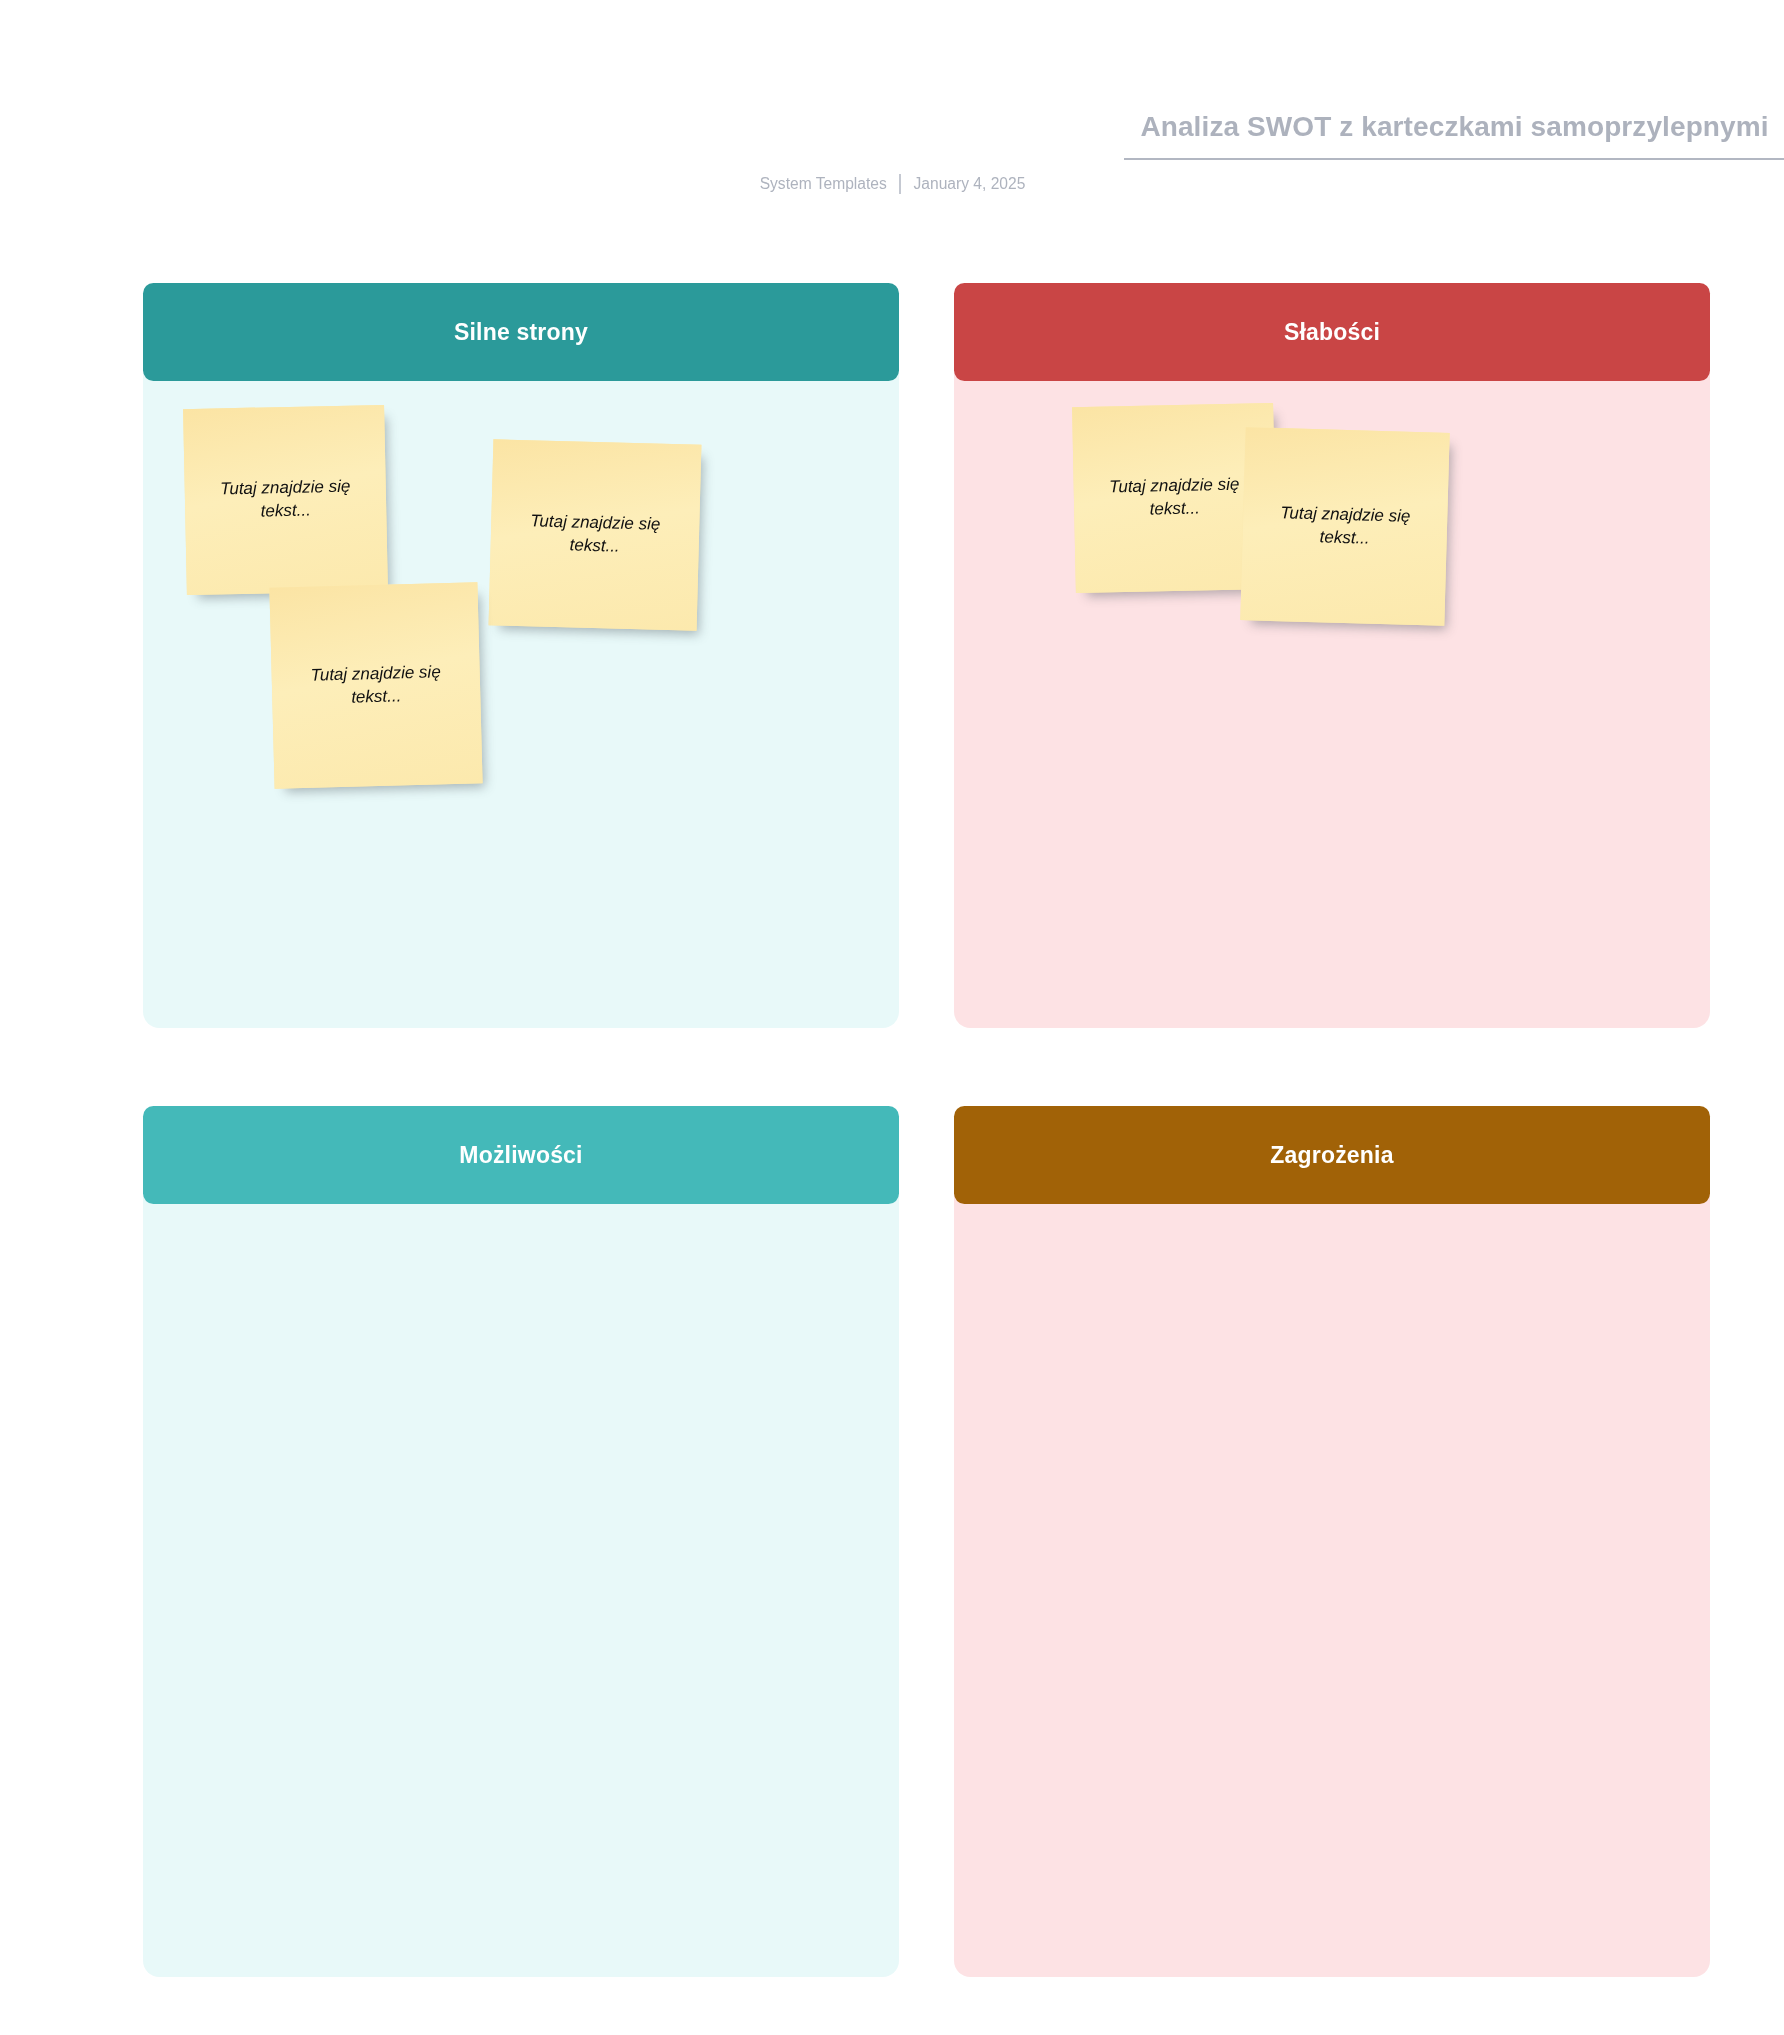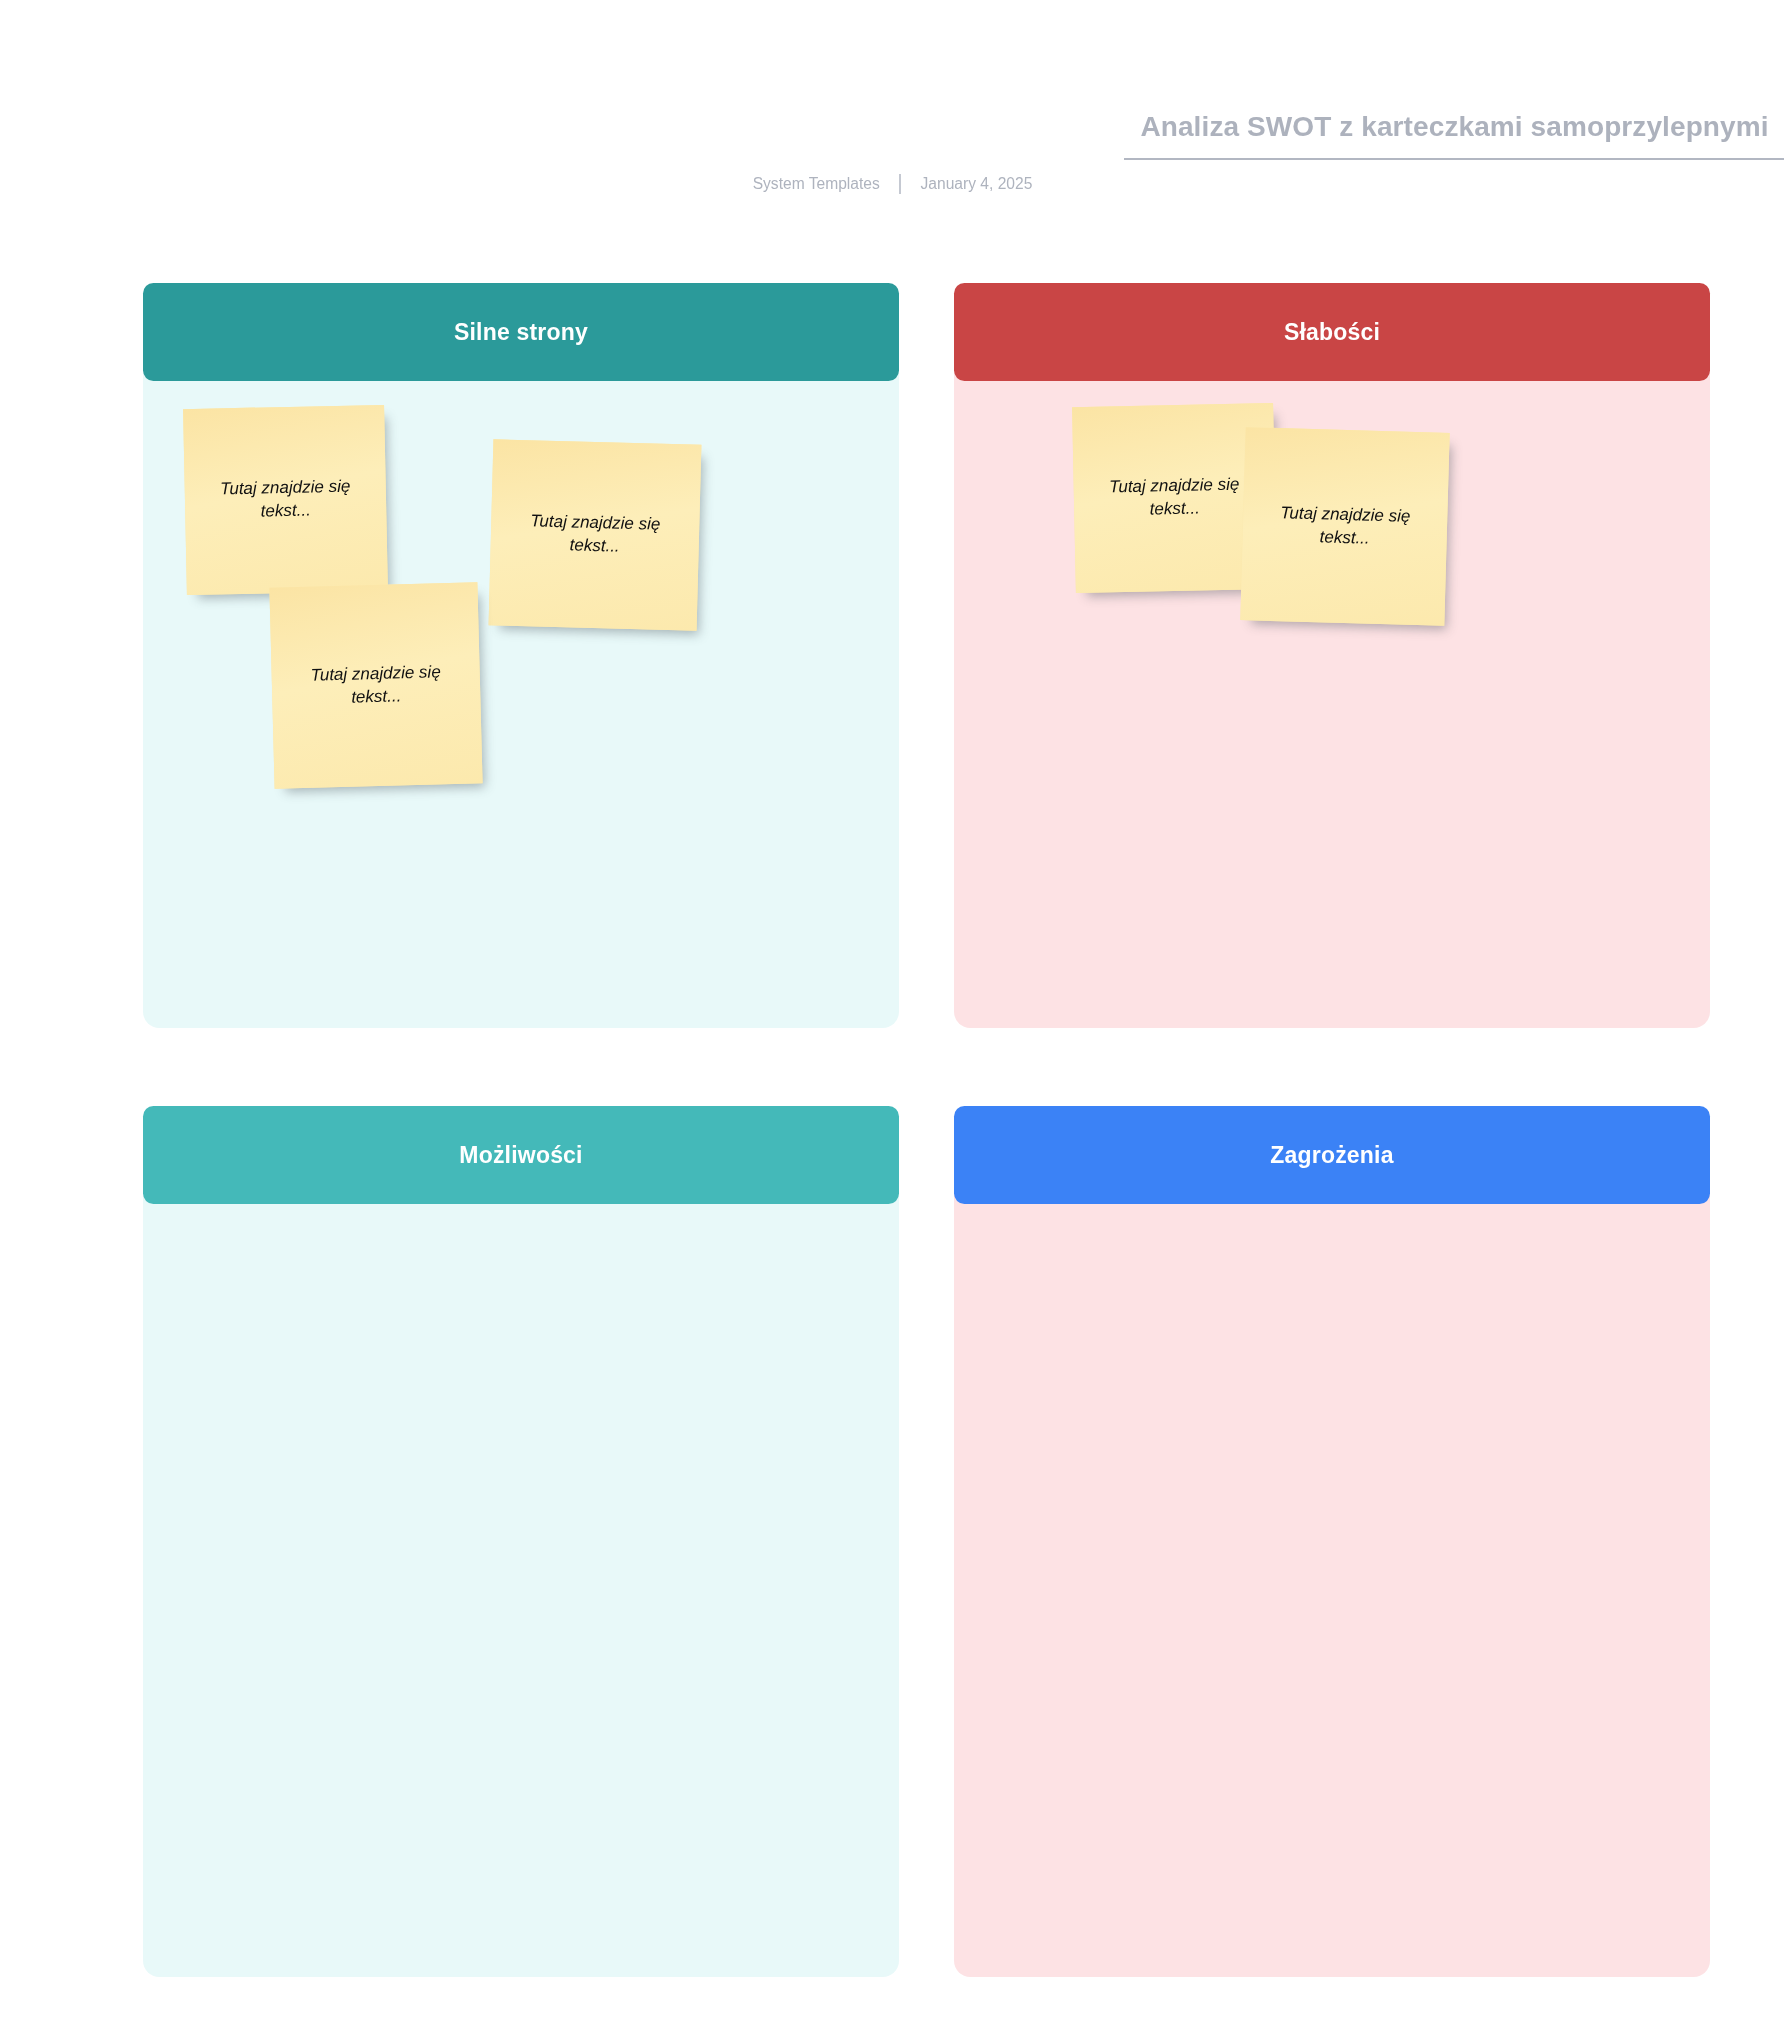--- a/index.html
+++ b/index.html
@@ -32,21 +32,21 @@
     border-bottom: 2.2px solid #b2b7c2;
     line-height: 1.1;
   }
   .doc-subtitle {
     margin-top: 14px;
     font-size: 15.6px;
     color: #aeb3be;
     display: flex;
     justify-content: center;
     align-items: center;
-    gap: 7px;
+    gap: 0px;
   }
   .doc-subtitle .sub-item { padding: 0 12.6px; }
   .doc-subtitle .sub-sep {
     display: inline-block;
     width: 1.5px;
     height: 20px;
     background: #c5c9d2;
   }
 
   
@@ -159,20 +159,20 @@
   </div>
 
   <div class="quadrant">
     <div class="quad-header" style="background: rgb(68, 185, 185);">
       <span>Możliwości</span>
     </div>
     <div class="quad-body tall-c" id="body-opportunities" style="background: rgb(232, 249, 249);"></div>
   </div>
 
   <div class="quadrant">
-    <div class="quad-header" style="background: #3b82f6;">
+    <div class="quad-header" style="background: #a16207;">
       <span>Zagrożenia</span>
     </div>
     <div class="quad-body tall-d" id="body-threats" style="background: rgb(253, 226, 228);"></div>
   </div>
 
 </div>
 
 
 </body></html>

